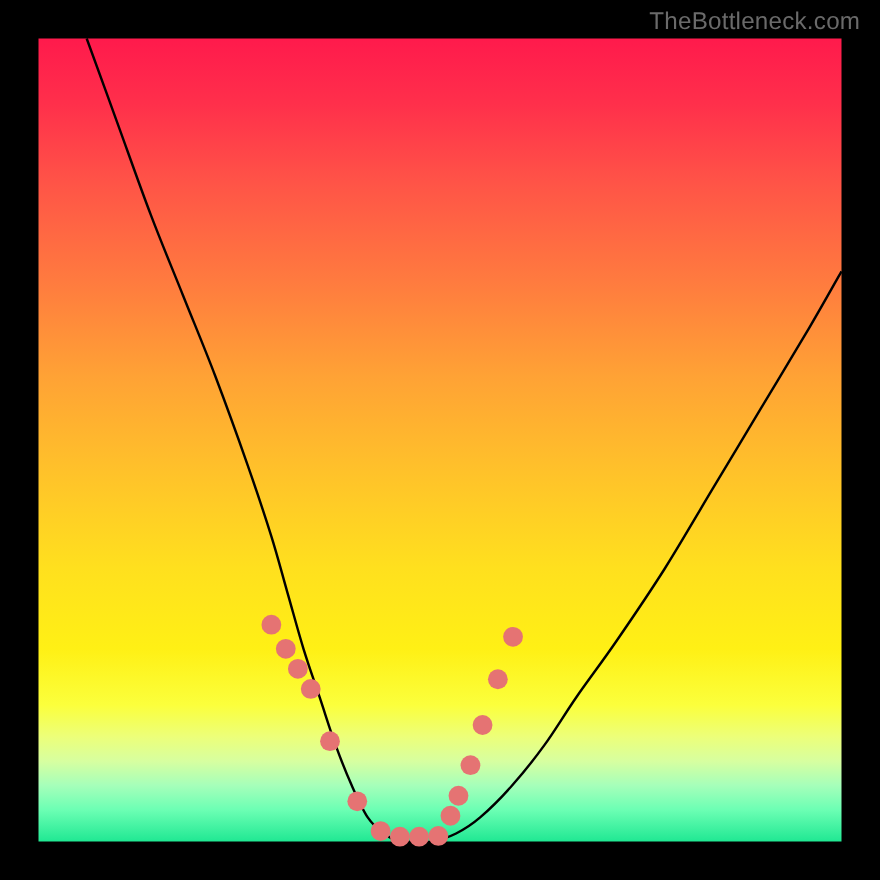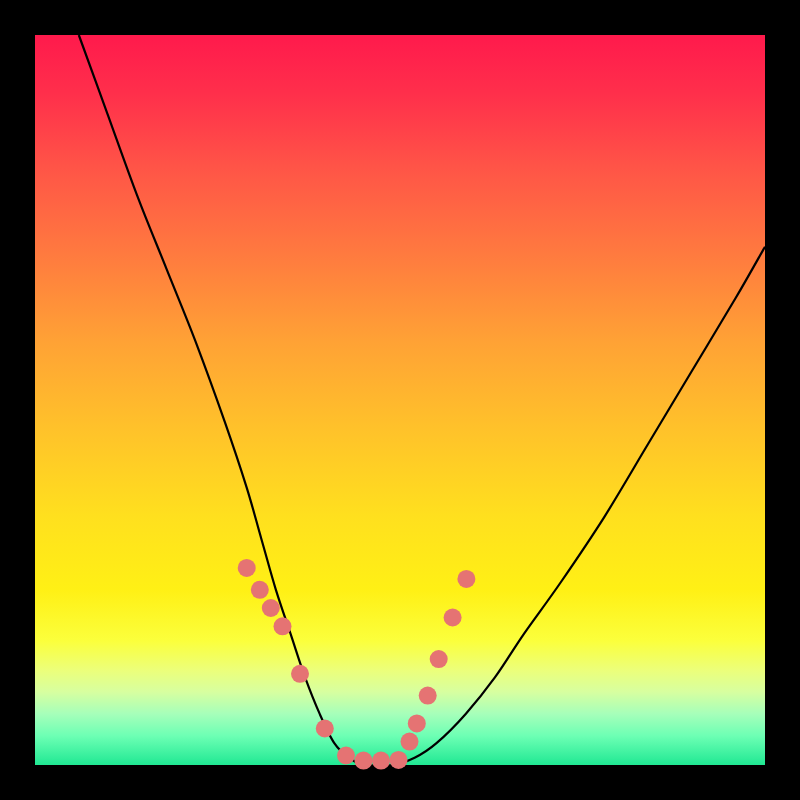--- a/index.html
+++ b/index.html
@@ -82,13 +82,14 @@
           <circle cx="363.5" cy="724.9" r="9" fill="#e57373" stroke="#c85e5e" stroke-width="0"></circle>
           <circle cx="374.5" cy="706.6" r="9" fill="#e57373" stroke="#c85e5e" stroke-width="0"></circle>
           <circle cx="381.8" cy="688.4" r="9" fill="#e57373" stroke="#c85e5e" stroke-width="0"></circle>
           <circle cx="392.7" cy="660.6" r="9" fill="#e57373" stroke="#c85e5e" stroke-width="0"></circle>
           <circle cx="403.7" cy="624.1" r="9" fill="#e57373" stroke="#c85e5e" stroke-width="0"></circle>
           <circle cx="417.6" cy="582.5" r="9" fill="#e57373" stroke="#c85e5e" stroke-width="0"></circle>
           <circle cx="431.4" cy="543.9" r="9" fill="#e57373" stroke="#c85e5e" stroke-width="0"></circle>
         </g>
     </svg>
   </div>
+  <div class="watermark">TheBottleneck.com</div>
 </div>
 
 </body></html>

